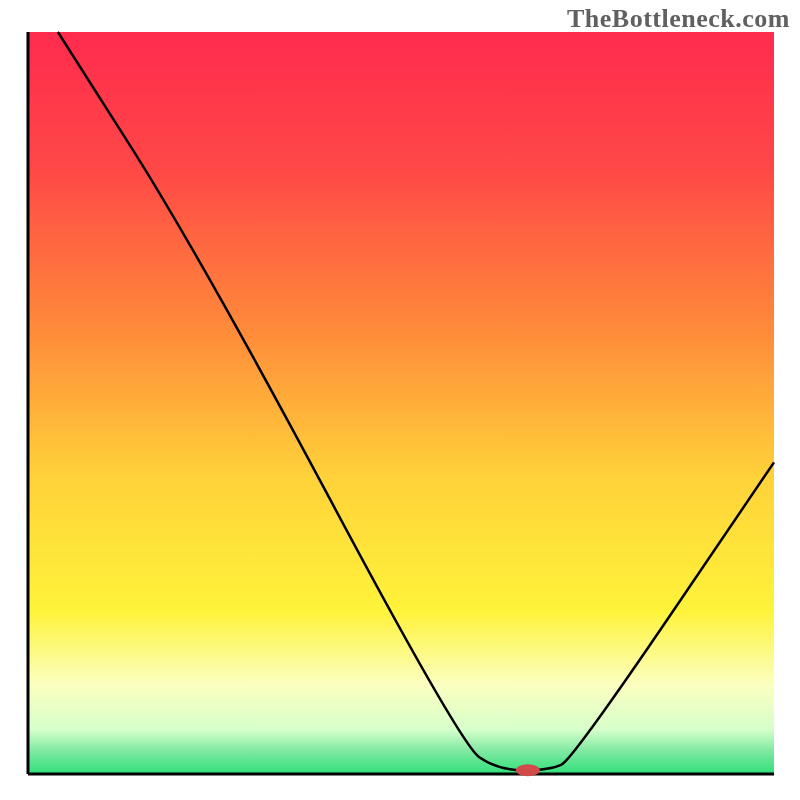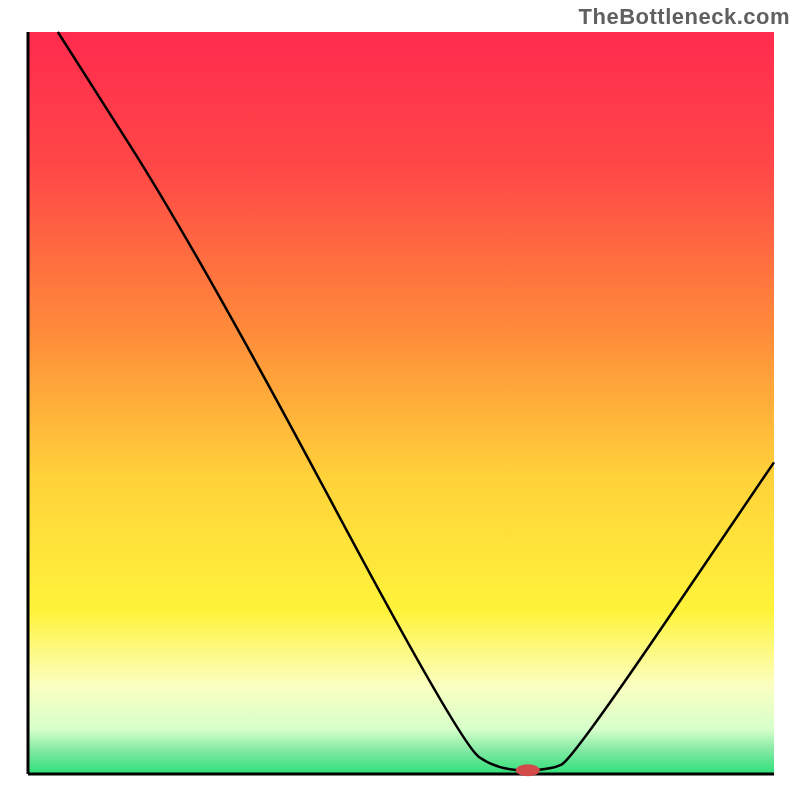--- a/index.html
+++ b/index.html
@@ -12,24 +12,25 @@
   }
   .container {
     position: relative;
     width: 800px;
     height: 800px;
   }
   .watermark {
     position: absolute;
     top: 4px;
     right: 10px;
-    font-size: 22px;
+    font-size: 26px;
     font-weight: bold;
     color: #606060;
     letter-spacing: 0.5px;
+    font-family: Liberation Serif, serif;
   }
   svg {
     position: absolute;
     top: 0;
     left: 0;
   }
 </style>
 </head>
 <body>
 

